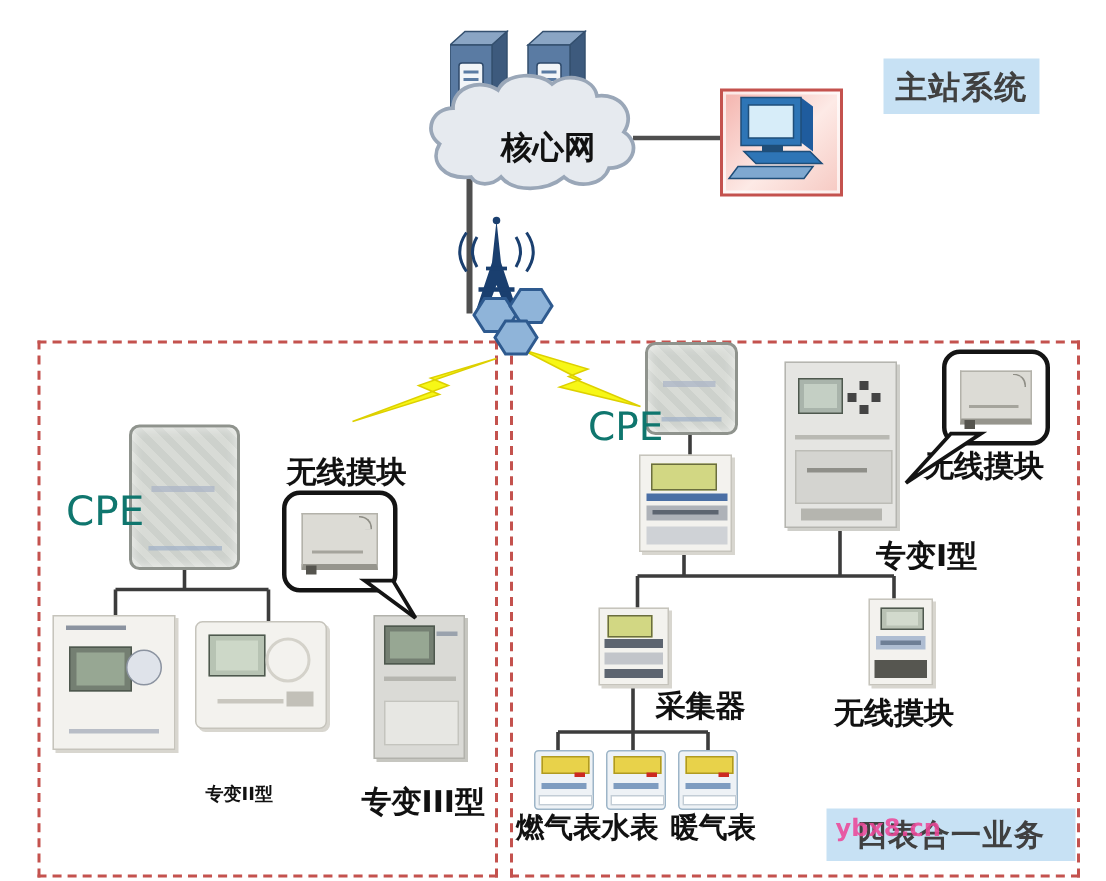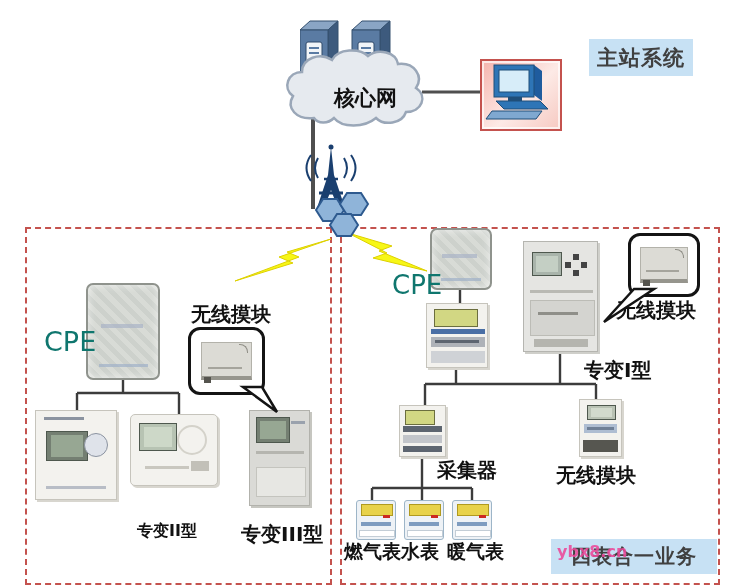--- a/index.html
+++ b/index.html
@@ -179,21 +179,21 @@
   <div class="device" style="left:249px;top:410px;width:61px;height:96px;background:#dadad6;
        border:1px solid #b2b2ac;box-shadow:2px 2px 0 #c6c6c0;">
     <div class="lcd-dark" style="left:6px;top:6px;width:32px;height:24px;">
         <div class="inner"></div>
       </div>
     <div class="dash-row" style="right:4px;top:10px;width:14px;background:#9aa2ad;"></div>
     <div class="dash-row" style="left:6px;top:40px;width:48px;background:#b5b5af;"></div>
     <div class="band" style="left:6px;bottom:8px;width:48px;height:28px;background:#e7e7e3;border:1px solid #c4c4be;"></div>
   </div>
 
-  <div class="plain-label" style="left:137px;top:521px;font-size:16px;">专变II型</div>
+  <div class="plain-label" style="left:137px;top:521px;font-size:12px;">专变II型</div>
   <div class="plain-label" style="left:241px;top:521px;font-size:20px;">专变III型</div>
 
   <div class="device cpe-panel" style="left:430px;top:228px;width:62px;height:62px;">
     <div class="tag"></div>
       <div class="tag2"></div>
   </div>
   <div class="cpe-label" style="left:392px;top:270px;font-size:26px;">CPE</div>
 
   <div class="device white-device" style="left:426px;top:303px;width:62px;height:65px;">
     <div class="lcd-yellow" style="left:7px;top:5px;width:42px;height:16px;"></div>

